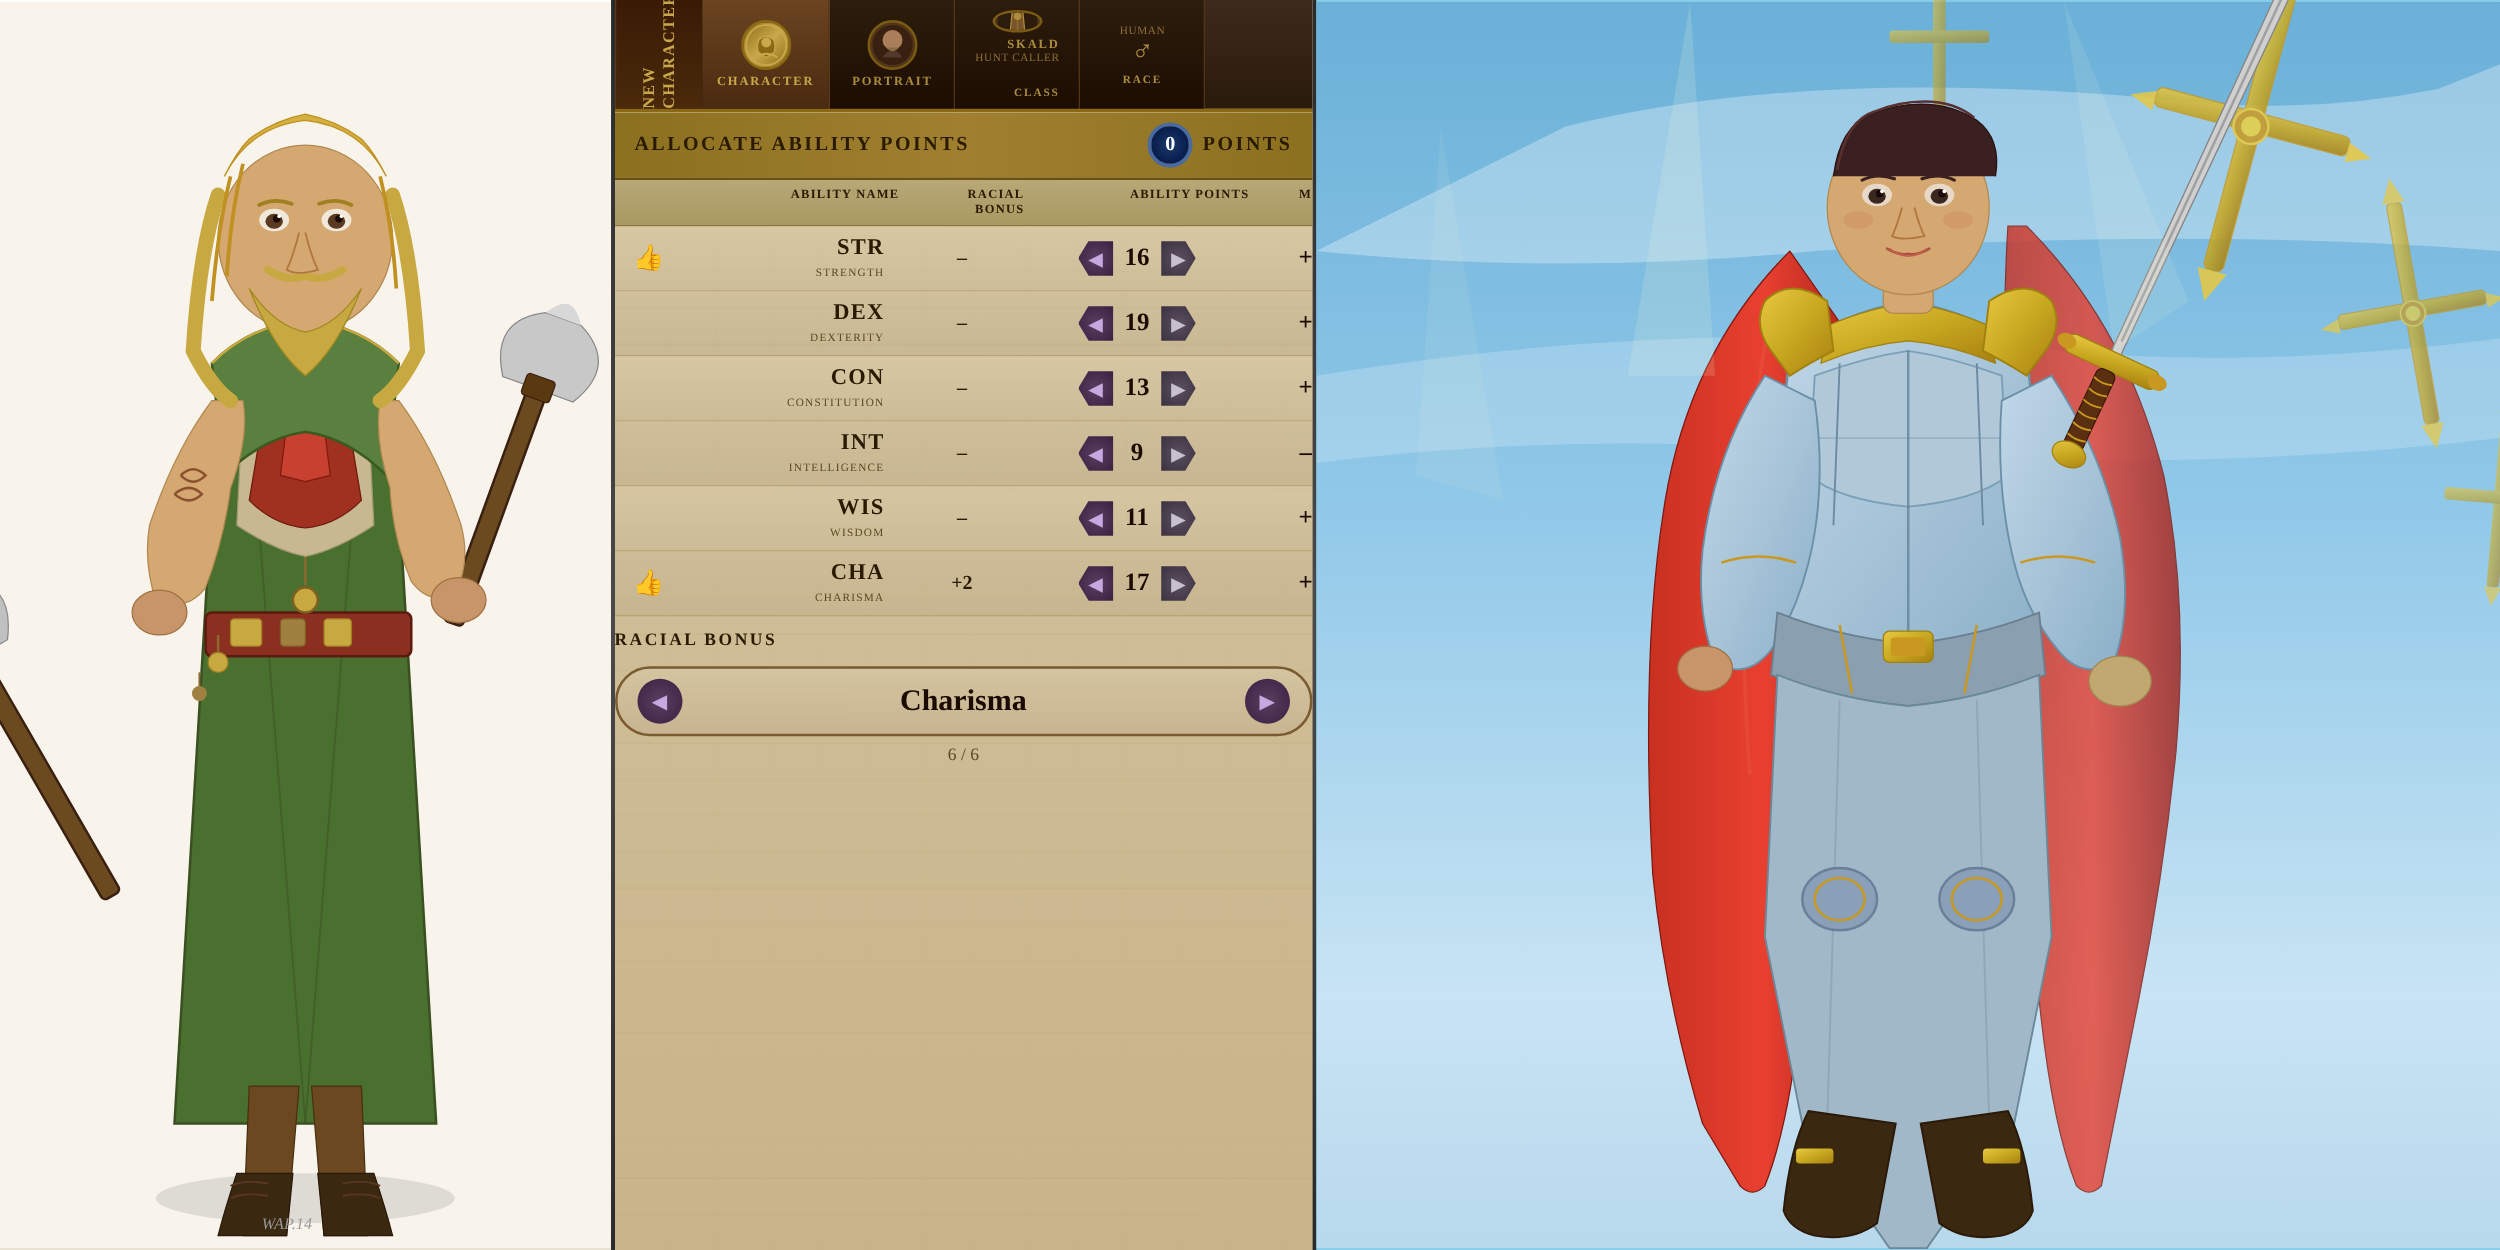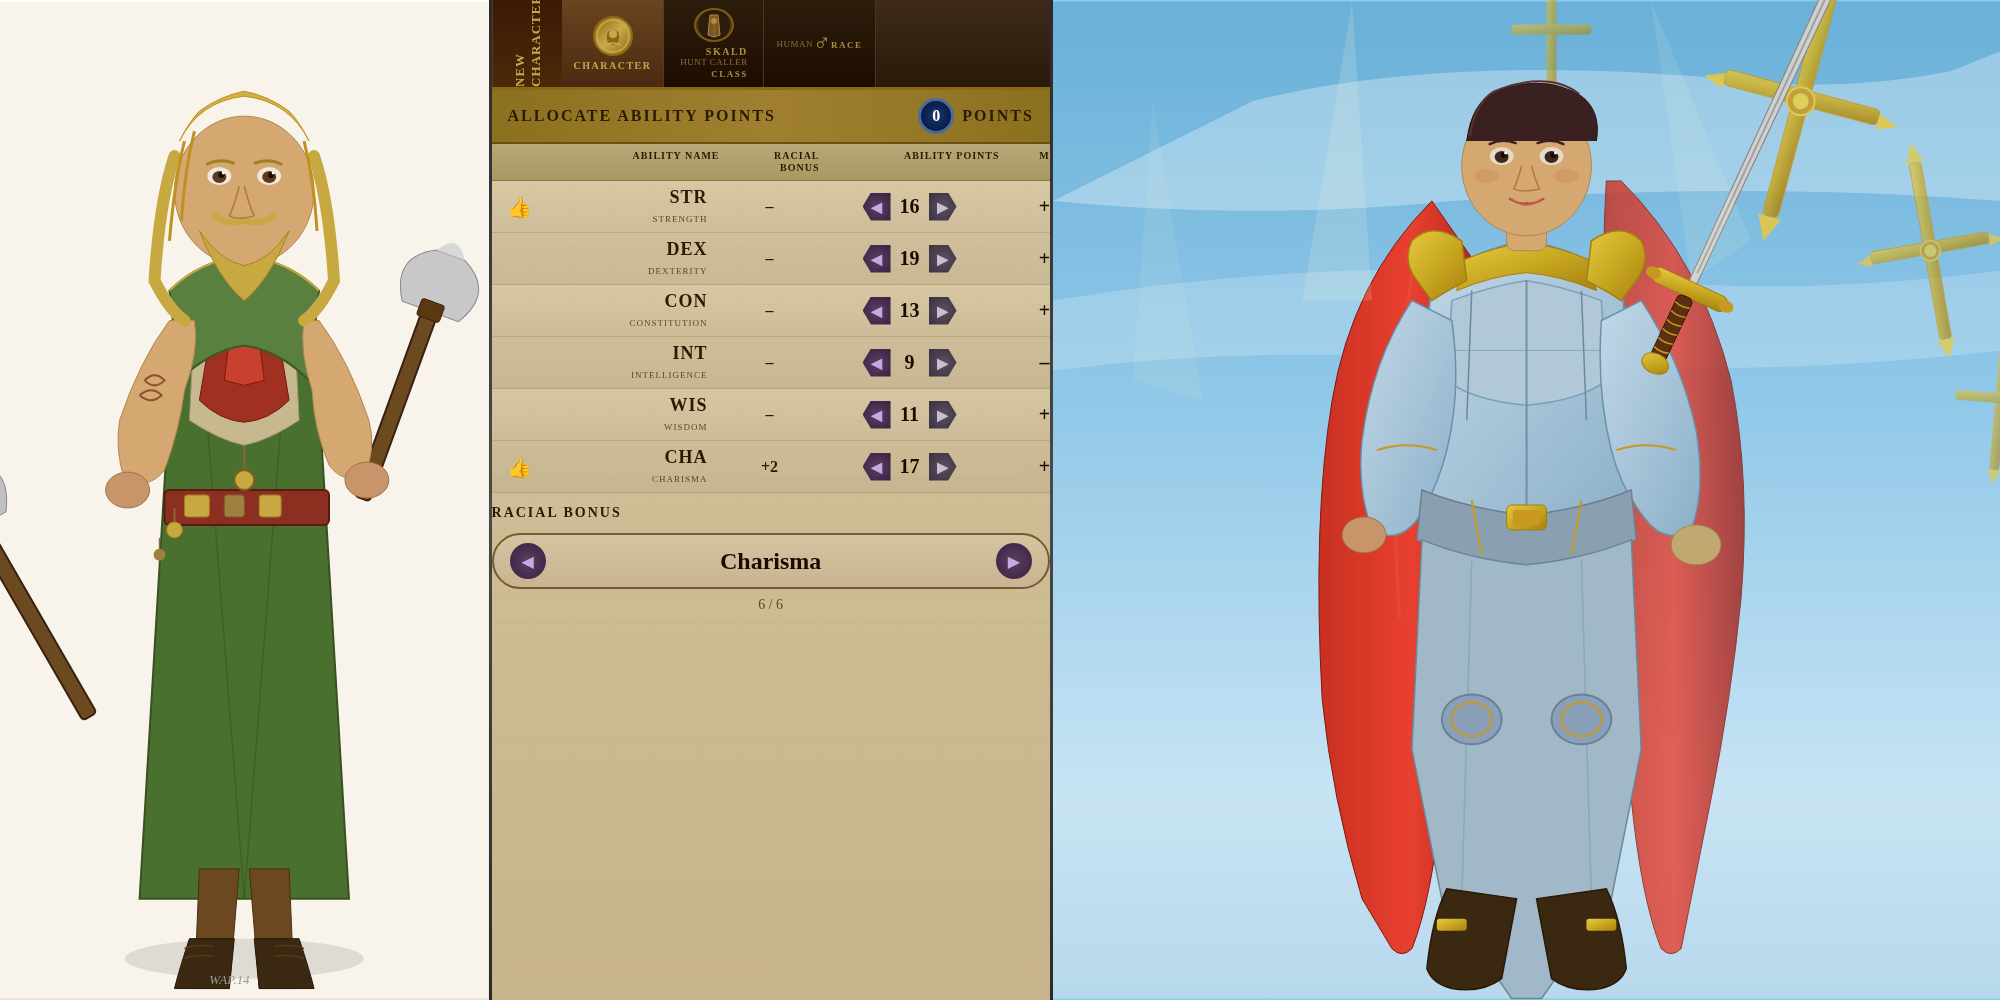--- a/index.html
+++ b/index.html
@@ -112,21 +112,21 @@
       letter-spacing: 0.5px;
       text-transform: uppercase;
     }
     .tab-class-info {
       display: flex;
       flex-direction: column;
       align-items: flex-end;
     }
     .tab-race-info {
       display: flex;
-      flex-direction: row;
+      flex-direction: column;
       align-items: center;
     }
     .gender-icon {
       font-size: 24px;
       color: #c8a84b;
     }
 
     
     .content-area {
       flex: 1;
@@ -495,34 +495,46 @@
         <svg width="36" height="36" viewBox="0 0 36 36">
           <circle cx="18" cy="18" r="16" fill="none" stroke="#c8a84b" stroke-width="1.5"></circle>
           <path d="M12,14 Q18,8 24,14 Q26,20 24,24 L18,28 L12,24 Q10,20 12,14Z" fill="#8b6914" stroke="#c8a84b" stroke-width="1"></path>
           <circle cx="18" cy="16" r="4" fill="#c8a84b"></circle>
           <path d="M9,28 Q18,22 27,28" stroke="#c8a84b" stroke-width="1.5" fill="none"></path>
         </svg>
       </div>
       <span class="tab-label">CHARACTER</span>
     </div>
 
+    <div class="tab">
+      <div class="tab-icon">
+        <svg width="36" height="36" viewBox="0 0 36 36">
+          <circle cx="18" cy="18" r="16" fill="#3a2010"></circle>
+          <circle cx="18" cy="14" r="8" fill="#c8956a"></circle>
+          <path d="M10,28 Q14,22 18,22 Q22,22 26,28" fill="#5a4030"></path>
+
+          <path d="M13,20 Q18,26 23,20" fill="#a08050" stroke="none"></path>
+        </svg>
+      </div>
+      <span class="tab-label">PORTRAIT</span>
+    </div>
 
     <div class="tab">
       <div class="tab-icon">
         <svg width="36" height="36" viewBox="0 0 36 36">
           <circle cx="18" cy="18" r="16" fill="#2a1a0a"></circle>
           <path d="M14,8 L22,8 L24,28 L18,30 L12,28 Z" fill="#8b6030" stroke="#c8a840" stroke-width="1"></path>
           <path d="M18,8 L18,30" stroke="#c8a840" stroke-width="1" opacity="0.5"></path>
           <circle cx="18" cy="14" r="3" fill="#c8a840"></circle>
         </svg>
       </div>
       <div class="tab-class-info">
         <span class="tab-label">SKALD</span>
         <span class="tab-sublabel">HUNT CALLER</span>
-        <span class="tab-label" style="font-size:9px;margin-top:2px;">CLASS</span>
+        <span class="tab-label" style="font-size:9px;margin-top:18px;">CLASS</span>
       </div>
     </div>
 
     <div class="tab">
       <div class="tab-race-info">
         <span class="tab-sublabel">HUMAN</span>
         <span class="gender-icon">♂</span>
         <span class="tab-label" style="font-size:9px;margin-top:2px;">RACE</span>
       </div>
     </div>

